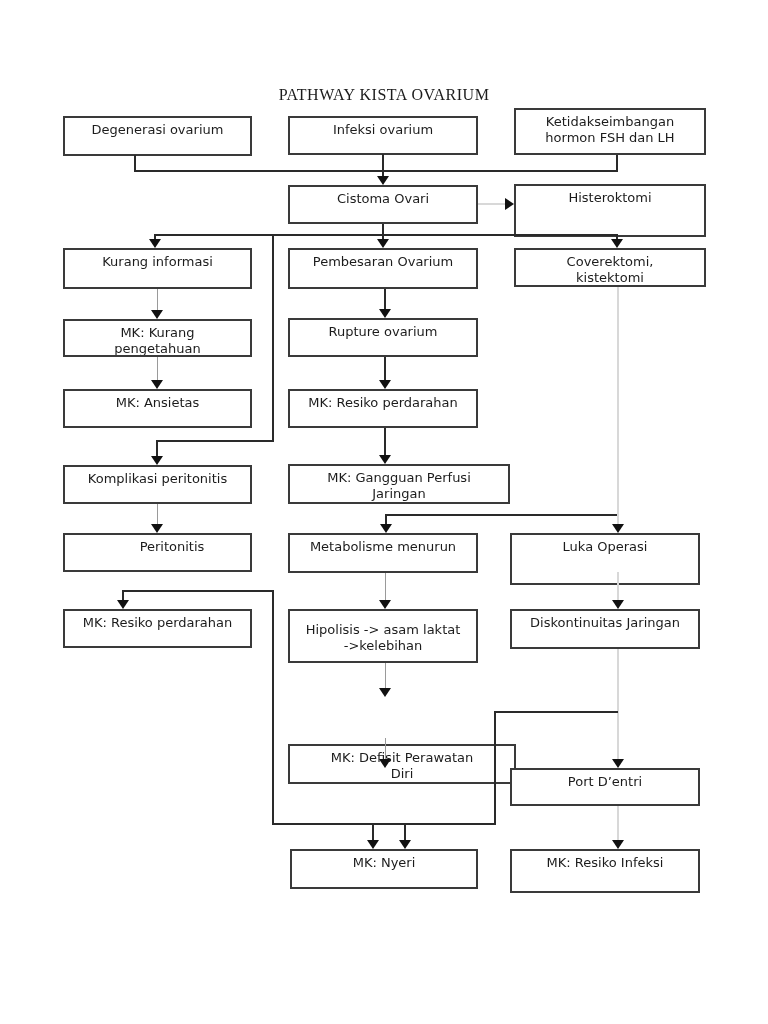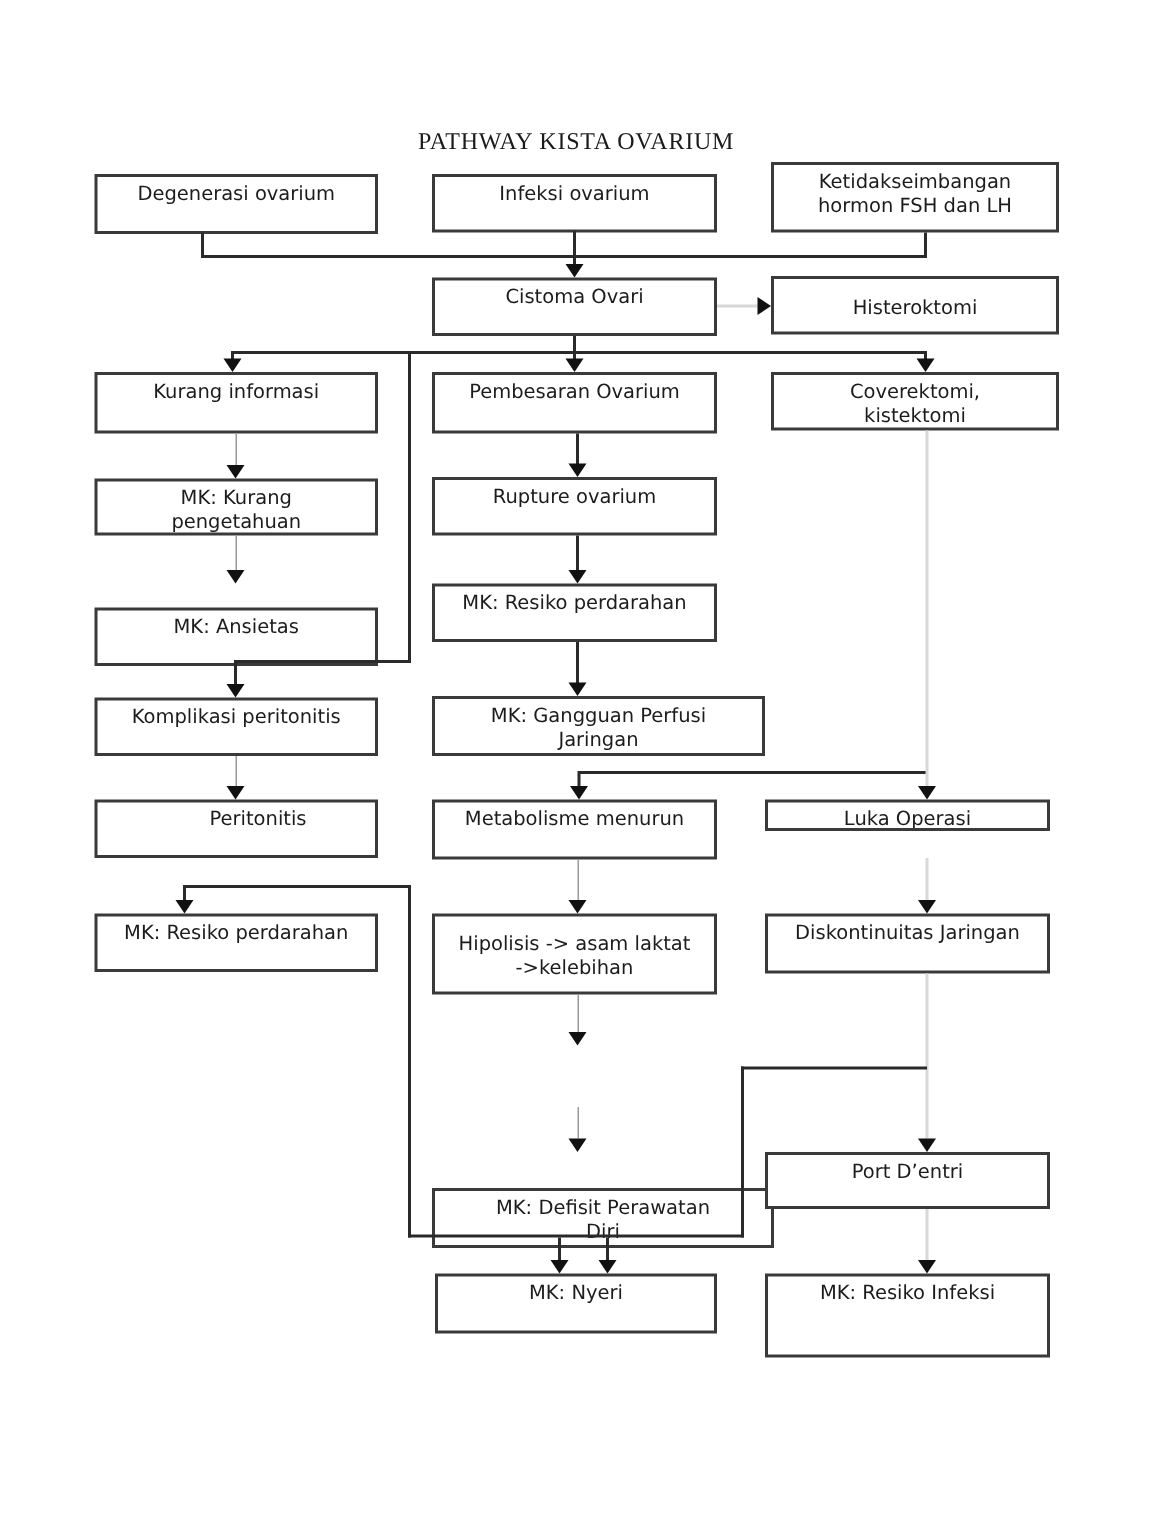--- a/index.html
+++ b/index.html
@@ -34,83 +34,83 @@
   <div class="box" style="left:288px;top:116px;width:190px;height:39px;">
       <span>Infeksi ovarium</span>
     </div>
   <div class="box" style="left:514px;top:108px;width:192px;height:47px;">
       <span>Ketidakseimbangan
 hormon FSH dan LH</span>
     </div>
   <div class="box" style="left:288px;top:185px;width:190px;height:39px;">
       <span>Cistoma Ovari</span>
     </div>
-  <div class="box" style="left:514px;top:184px;width:192px;height:39px;align-items:center;">
+  <div class="box" style="left:514px;top:184px;width:192px;height:53px;">
       <span>Histeroktomi</span>
     </div>
   <div class="box" style="left:63px;top:248px;width:189px;height:41px;">
       <span>Kurang informasi</span>
     </div>
   <div class="box" style="left:288px;top:248px;width:190px;height:41px;">
       <span>Pembesaran Ovarium</span>
     </div>
   <div class="box" style="left:514px;top:248px;width:192px;height:39px;">
       <span>Coverektomi,
 kistektomi</span>
     </div>
   <div class="box" style="left:63px;top:319px;width:189px;height:38px;">
       <span>MK: Kurang
 pengetahuan</span>
     </div>
   <div class="box" style="left:288px;top:318px;width:190px;height:39px;">
       <span>Rupture ovarium</span>
     </div>
-  <div class="box" style="left:63px;top:389px;width:189px;height:39px;margin-top:16px;">
+  <div class="box" style="left:63px;top:389px;width:189px;height:39px;">
       <span>MK: Ansietas</span>
     </div>
   <div class="box" style="left:288px;top:389px;width:190px;height:39px;">
       <span>MK: Resiko perdarahan</span>
     </div>
   <div class="box" style="left:63px;top:465px;width:189px;height:39px;">
       <span>Komplikasi peritonitis</span>
     </div>
   <div class="box" style="left:288px;top:464px;width:222px;height:40px;">
       <span>MK: Gangguan Perfusi
 Jaringan</span>
     </div>
   <div class="box" style="left:63px;top:533px;width:189px;height:39px;padding-left:29px;">
       <span>Peritonitis</span>
     </div>
   <div class="box" style="left:288px;top:533px;width:190px;height:40px;">
       <span>Metabolisme menurun</span>
     </div>
-  <div class="box" style="left:510px;top:533px;width:190px;height:21px;">
+  <div class="box" style="left:510px;top:533px;width:190px;height:52px;">
       <span>Luka Operasi</span>
     </div>
   <div class="box" style="left:63px;top:609px;width:189px;height:39px;">
       <span>MK: Resiko perdarahan</span>
     </div>
   <div class="box" style="left:288px;top:609px;width:190px;height:54px;align-items:center;">
       <span>Hipolisis -&gt; asam laktat
 -&gt;kelebihan</span>
     </div>
   <div class="box" style="left:510px;top:609px;width:190px;height:40px;">
       <span>Diskontinuitas Jaringan</span>
     </div>
-  <div class="box" style="left:288px;top:792px;width:228px;height:40px;">
+  <div class="box" style="left:288px;top:744px;width:228px;height:40px;">
       <span>MK: Defisit Perawatan
 Diri</span>
     </div>
   <div class="box" style="left:510px;top:768px;width:190px;height:38px;">
       <span>Port D’entri</span>
     </div>
   <div class="box" style="left:290px;top:849px;width:188px;height:40px;">
       <span>MK: Nyeri</span>
     </div>
-  <div class="box" style="left:510px;top:849px;width:190px;height:56px;">
+  <div class="box" style="left:510px;top:849px;width:190px;height:44px;">
       <span>MK: Resiko Infeksi</span>
     </div>
 
   <div class="ln dk" style="left:134px;top:155px;width:2px;height:16px;"></div>
   <div class="ln dk" style="left:134px;top:170px;width:484px;height:2px;"></div>
   <div class="ln dk" style="left:616px;top:155px;width:2px;height:15px;"></div>
   <div class="ln dk" style="left:382px;top:154px;width:2px;height:24px;"></div>
   <div class="ah" style="left:377px;top:176px;"></div>
 
   <div class="ln lt" style="left:478px;top:203px;width:27px;height:2px;"></div>

